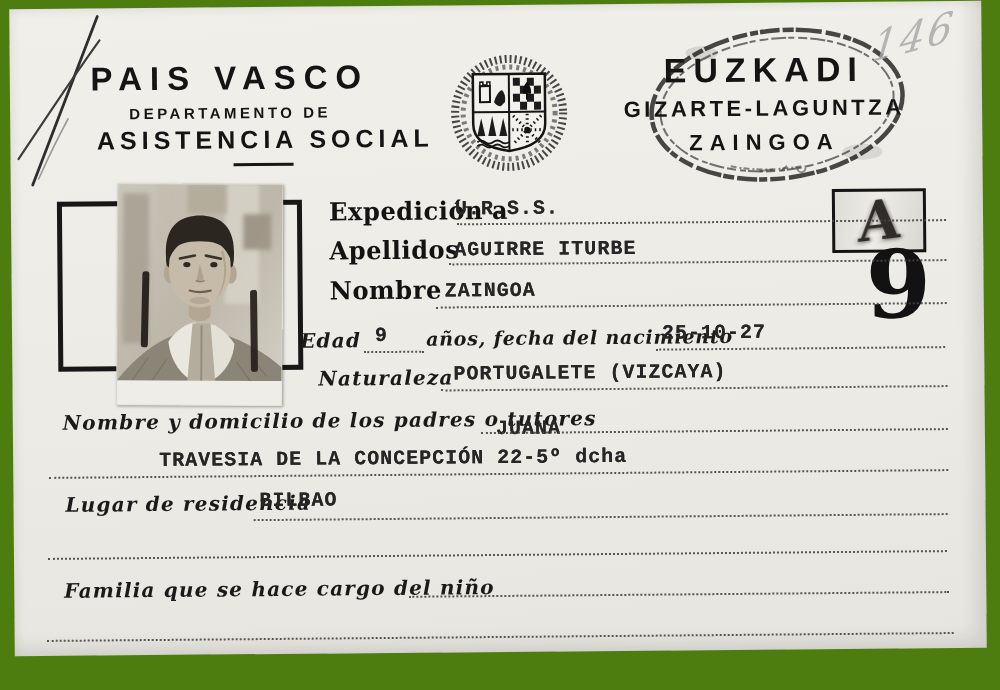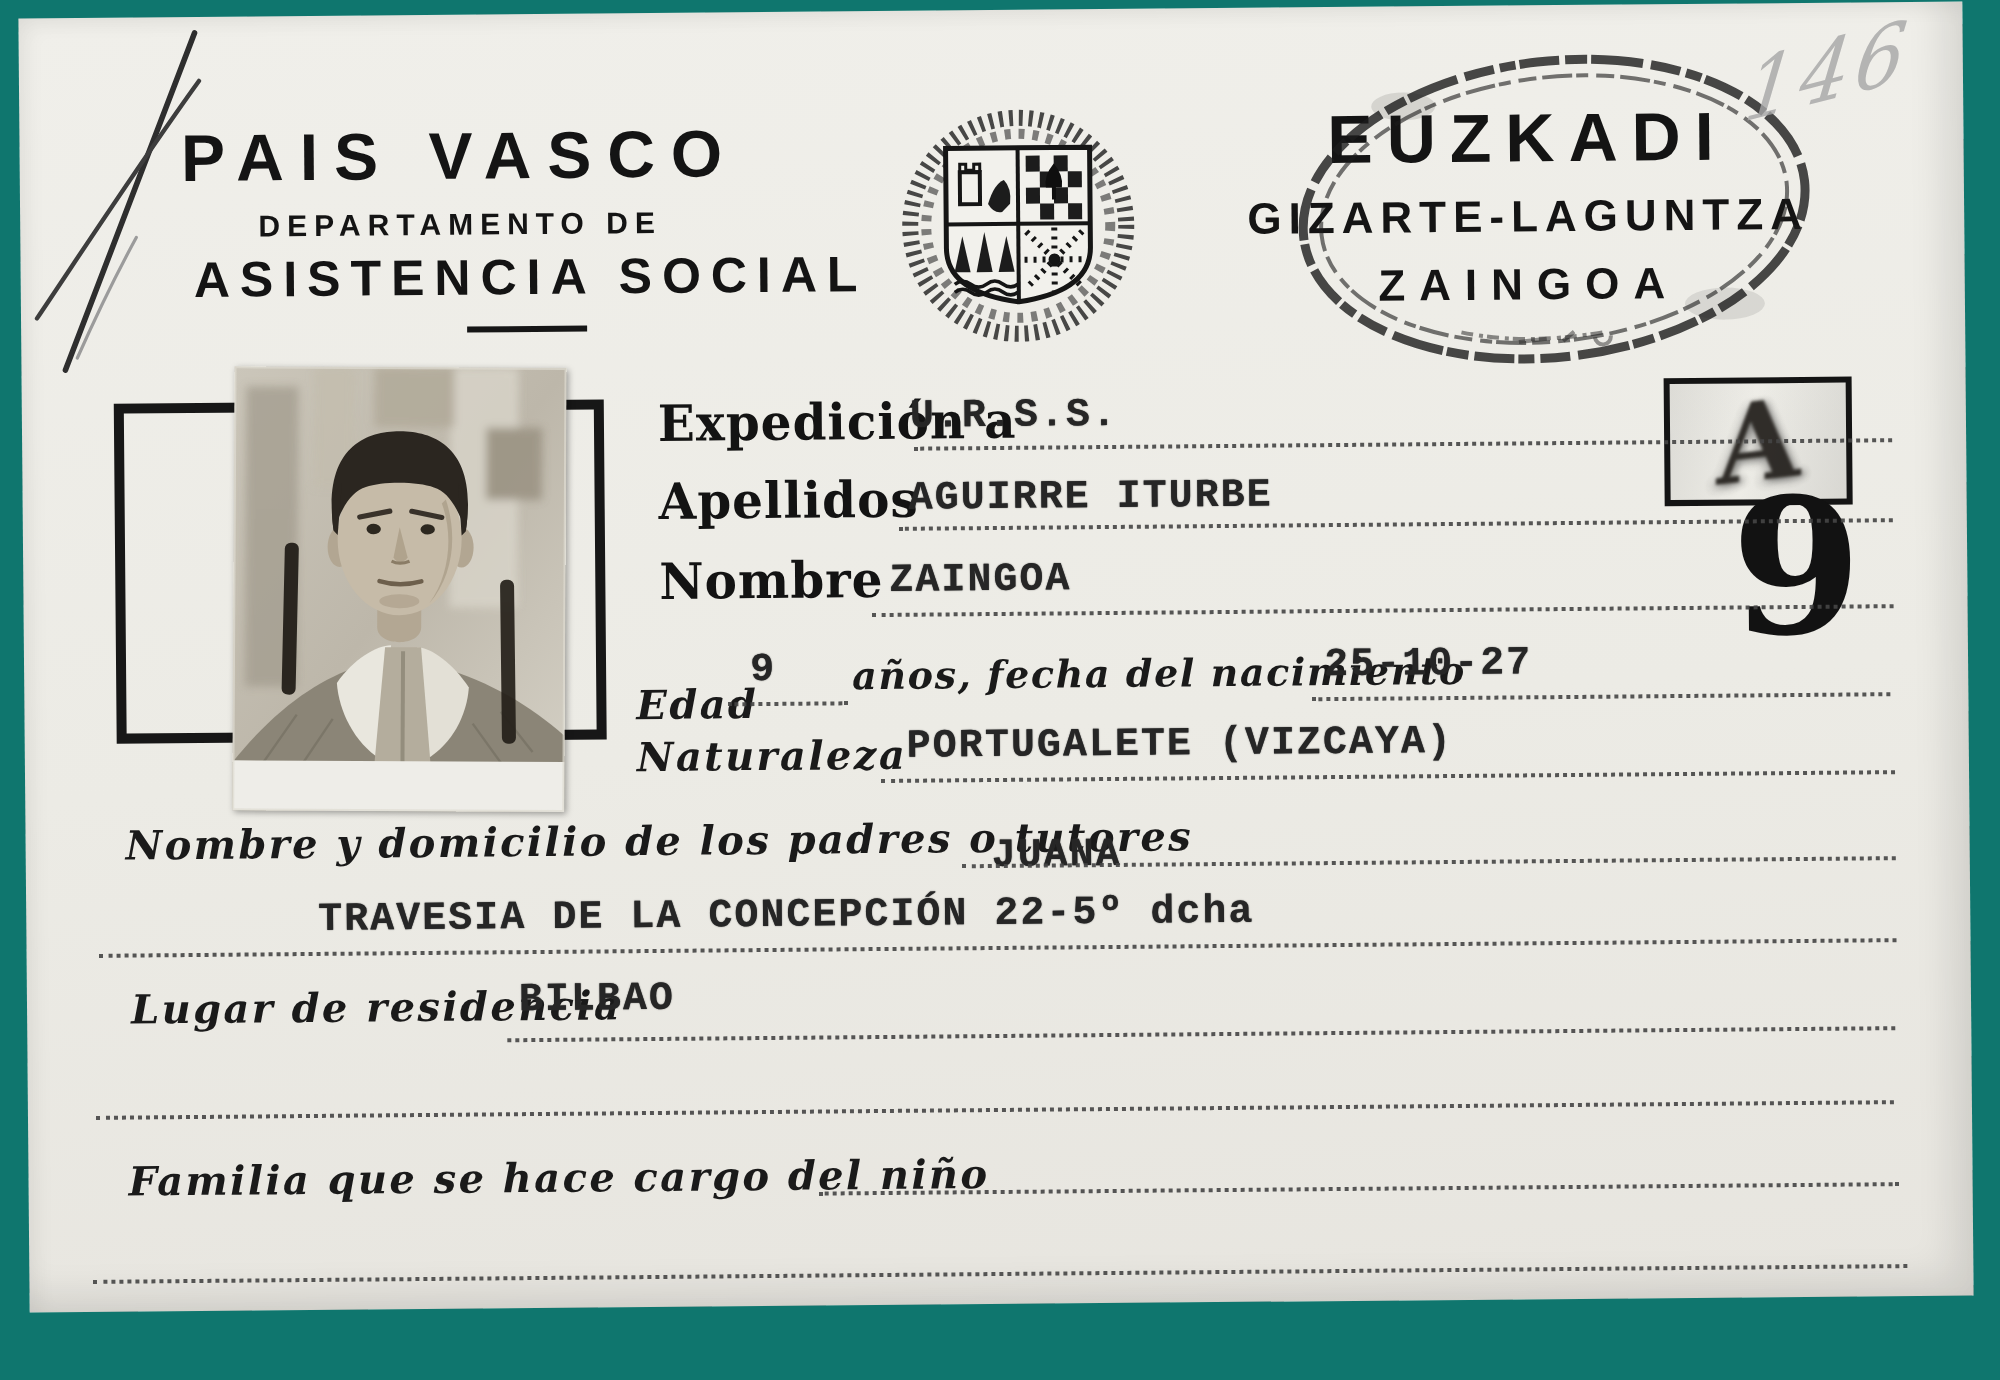--- a/index.html
+++ b/index.html
@@ -1,16 +1,16 @@
 <!DOCTYPE html>
 <html><head>
 <meta charset="utf-8">
 <style>
   html,body{margin:0;padding:0;}
-  .scene{position:relative;width:1000px;height:690px;background:#0f766e;overflow:hidden;
+  .scene{position:relative;width:1000px;height:690px;background:#4d7c0f;overflow:hidden;
          font-family:"Liberation Sans",sans-serif;}
   .card{position:absolute;left:12px;top:5px;width:972px;height:647px;
         background:linear-gradient(176deg,#f0efea 0%,#ecebe5 55%,#e7e5df 100%);
         transform:rotate(-0.5deg);
         box-shadow:inset -10px -8px 18px rgba(0,0,0,.10), inset 4px 3px 10px rgba(0,0,0,.05);}
   .abs{position:absolute;}
   
   .sans-big{position:absolute;text-align:center;font-weight:700;color:#141414;white-space:nowrap;}
   .deco-label{position:absolute;font-family:"DejaVu Serif",serif;font-weight:700;font-size:25px;
               color:#131313;letter-spacing:.5px;white-space:nowrap;transform:scaleX(.97);transform-origin:left;}
@@ -184,21 +184,21 @@
     <div class="dots" style="left:446px;top:216px;width:489px;"></div>
 
     <span class="deco-label" style="left:318px;top:230px;">Apellidos</span>
     <span class="typed" style="left:443px;top:233px;">AGUIRRE ITURBE</span>
     <div class="dots" style="left:438px;top:256px;width:497px;"></div>
 
     <span class="deco-label" style="left:318px;top:270px;">Nombre</span>
     <span class="typed" style="left:433px;top:274px;">ZAINGOA</span>
     <div class="dots" style="left:424px;top:299px;width:511px;"></div>
 
-    <span class="it-label" style="left:306px;top:322px;margin-top:12px;">Edad</span>
+    <span class="it-label" style="left:288px;top:322px;">Edad</span>
     <div class="dots" style="left:352px;top:343px;width:60px;"></div>
     <span class="typed" style="left:363px;top:318px;">9</span>
     <span class="it-label" style="left:414px;top:322px;font-size:19px;letter-spacing:.8px;">años, fecha del nacimiento</span>
     <span class="typed" style="left:650px;top:318px;">25-10-27</span>
     <div class="dots" style="left:644px;top:343px;width:289px;"></div>
 
     <span class="it-label" style="left:306px;top:360px;">Naturaleza</span>
     <span class="typed" style="left:441px;top:357px;">PORTUGALETE (VIZCAYA)</span>
     <div class="dots" style="left:428px;top:382px;width:507px;"></div>
 

